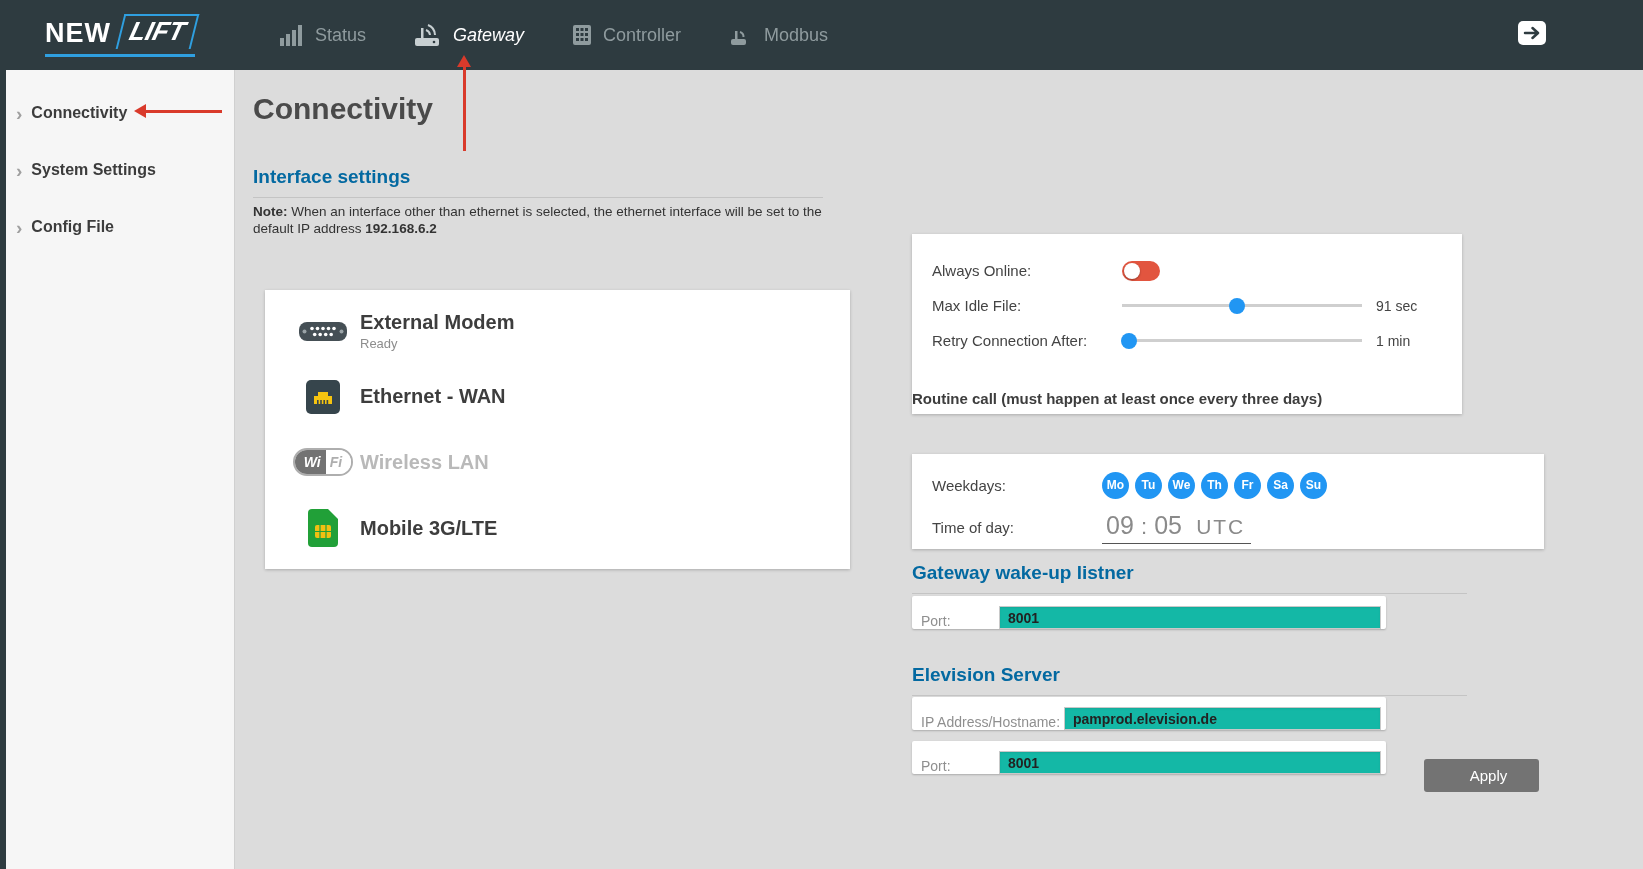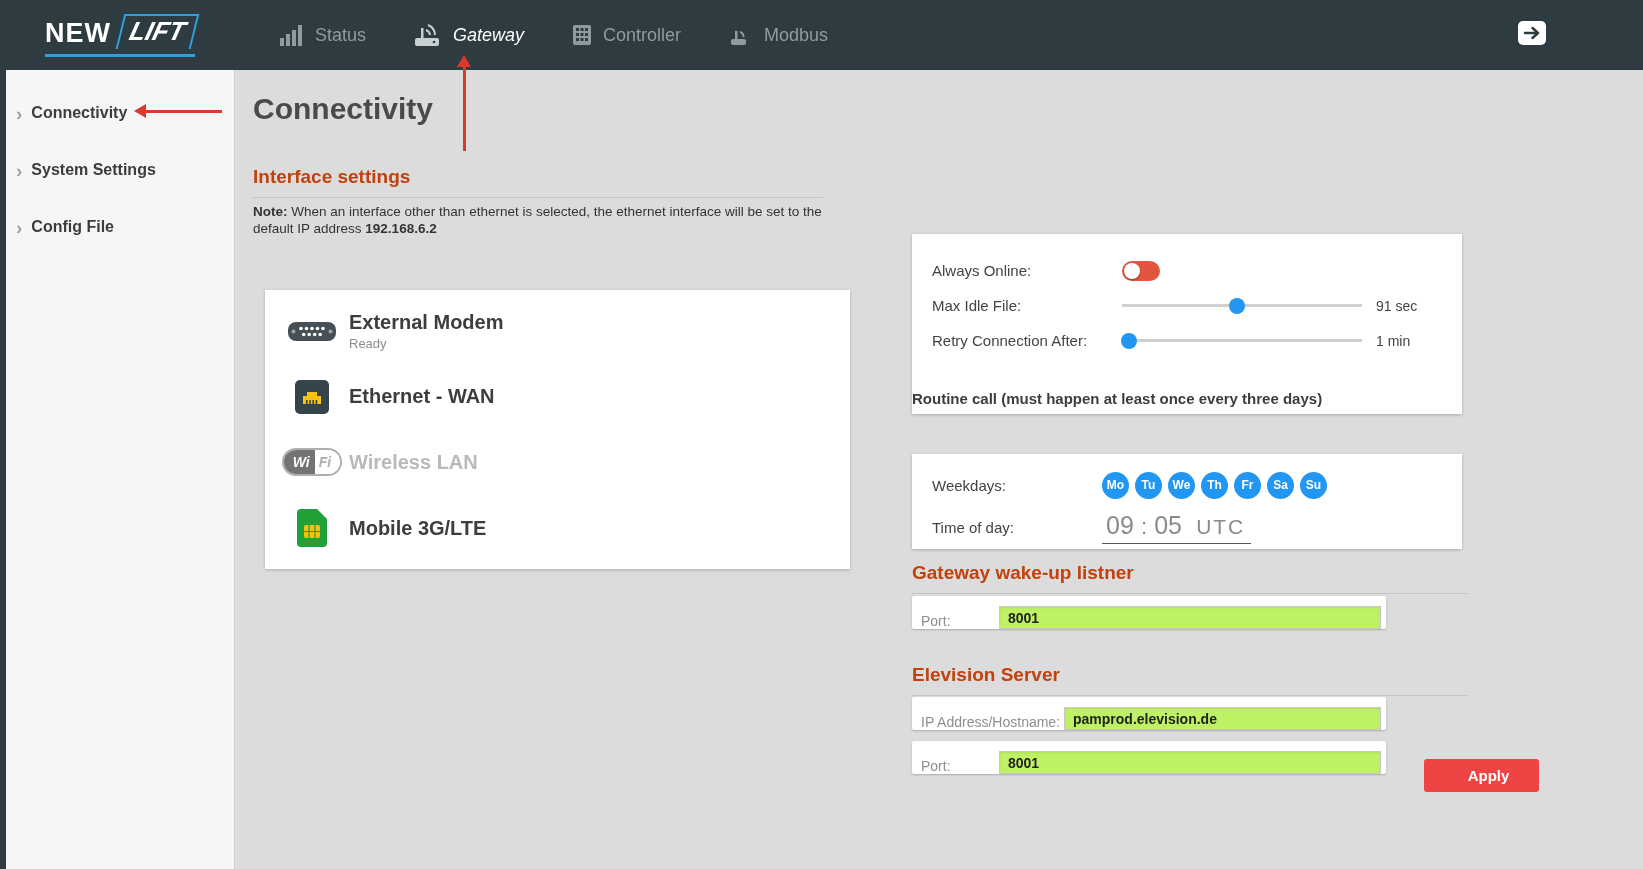--- a/index.html
+++ b/index.html
@@ -21,27 +21,27 @@
   
   .side-strip { position: absolute; left: 0; top: 70px; width: 6px; bottom: 0; background: #2e3b40; }
   .sidebar { position: absolute; left: 6px; top: 70px; width: 229px; bottom: 0; background: #f6f6f6; box-shadow: inset -1px 0 0 #d0d0d0; padding-top: 26px; }
   .side-item { display: flex; align-items: center; height: 34px; margin-bottom: 23px; padding-left: 10px; cursor: pointer; }
   .chev { color: #a0a0a0; font-size: 19px; font-weight: bold; margin-right: 9px; line-height: 1; }
   .side-label { color: #3c3c3c; font-size: 16px; font-weight: bold; }
 
   
   .main { position: absolute; left: 235px; top: 70px; right: 0; bottom: 0; }
   .page-title { position: absolute; left: 18px; top: 22px; font-size: 30px; font-weight: bold; color: #4a4a4a; }
-  .section-h { font-size: 19px; font-weight: bold; color: #c2410c; padding-bottom: 9px; border-bottom: 1px solid #c4c4c4; }
+  .section-h { font-size: 19px; font-weight: bold; color: #0369a1; padding-bottom: 9px; border-bottom: 1px solid #c4c4c4; }
   .card { background: #fff; box-shadow: 0 1px 3px rgba(0,0,0,0.22); margin-top: 36px; }
 
   
   .iface-h { position: absolute; left: 18px; top: 96px; width: 570px; }
   .note { position: absolute; left: 18px; top: 133px; width: 580px; font-size: 13.5px; color: #333; line-height: 17px; }
-  .iface-card { position: absolute; left: 30px; top: 184px; width: 585px; height: 279px; display: flex; flex-direction: column; padding: 8px 0; }
+  .iface-card { position: absolute; left: 30px; top: 184px; width: 585px; height: 279px; display: flex; flex-direction: column; padding: 8px 11px; }
   .iface-row { flex: 1; display: flex; align-items: center; padding-left: 16px; cursor: pointer; }
   .iface-icon { width: 62px; display: flex; justify-content: center; align-items: center; }
   .iface-texts { margin-left: 6px; }
   .iface-label { font-size: 20px; font-weight: bold; color: #3d3d3d; }
   .iface-label.disabled { color: #b9b9b9; }
   .iface-status { font-size: 13px; color: #8d8d8d; margin-top: 2px; }
   .wifi-pill { display: inline-flex; border: 2px solid #aeaeae; border-radius: 14px; overflow: hidden; font-weight: bold; font-size: 14px; font-style: italic; }
   .wifi-left { background: #737373; color: #fff; padding: 4px 5px 4px 9px; }
   .wifi-right { background: #fff; color: #aeaeae; padding: 4px 9px 4px 4px; }
 
@@ -51,42 +51,42 @@
   .t-row { display: flex; align-items: center; height: 35px; }
   .t-label { flex: 0 0 190px; font-size: 15px; color: #444; }
   .toggle { width: 38px; height: 20px; border-radius: 10px; background: #e2553f; position: relative; cursor: pointer; }
   .toggle-knob { position: absolute; left: 2px; top: 2px; width: 16px; height: 16px; border-radius: 50%; background: #fff; box-shadow: 0 1px 2px rgba(0,0,0,0.35); }
   .slider { position: relative; width: 240px; height: 17px; cursor: pointer; }
   .slider-track { position: absolute; left: 0; right: 0; top: 7px; height: 3px; background: #cfcfcf; }
   .slider-knob { position: absolute; top: 50%; width: 16px; height: 16px; border-radius: 50%; background: #2196f3; transform: translate(-50%,-50%); cursor: pointer; }
   .t-value { margin-left: 14px; font-size: 14px; color: #444; }
 
   .routine-h { position: absolute; left: 677px; top: 320px; width: 555px; font-size: 15px; font-weight: bold; color: #3d3d3d; }
-  .routine-card { position: absolute; left: 677px; top: 348px; width: 550px; height: 95px; padding: 14px 20px; }
+  .routine-card { position: absolute; left: 677px; top: 348px; width: 632px; height: 95px; padding: 14px 20px; }
   .r-row { display: flex; align-items: center; height: 34px; }
   .r-row + .r-row { margin-top: 5px; height: 40px; }
   .r-label { flex: 0 0 170px; font-size: 15px; color: #444; }
   .wd-group { display: flex; }
   .wd { width: 27px; height: 27px; border-radius: 50%; background: #2196f3; color: #fff; font-size: 12px; font-weight: bold; display: flex; align-items: center; justify-content: center; margin-right: 6px; cursor: pointer; }
   .time-group { display: flex; align-items: baseline; border-bottom: 1px solid #555; padding: 0 6px 3px 0; color: #8a8a8a; }
   .time-input { width: 36px; border: none; background: transparent; font-size: 25px; color: #8a8a8a; text-align: center; font-family: inherit; padding: 0; }
   .time-colon { font-size: 22px; margin: 0 3px; }
   .time-tz { font-size: 21px; letter-spacing: 2px; margin-left: 10px; }
 
   .wake-h { position: absolute; left: 677px; top: 492px; width: 555px; }
   .elev-h { position: absolute; left: 677px; top: 594px; width: 555px; }
   .field-row { position: absolute; left: 677px; width: 474px; height: 33px; background: #fff; box-shadow: 0 1px 2px rgba(0,0,0,0.22); display: flex; align-items: flex-end; border-radius: 2px; }
   .f-label { color: #8f8f8f; font-size: 14px; padding-left: 9px; }
   .f-label.port { flex: 0 0 87px; }
   .f-label.host { flex: 0 0 152px; }
-  .f-input { flex: 1; height: 23px; border: 1px solid #c9c9c9; background: #bef264; margin-right: 5px; font-size: 14px; font-weight: bold; color: #222; padding: 0 0 0 8px; font-family: inherit; box-shadow: inset 0 1px 2px rgba(0,0,0,0.08); }
+  .f-input { flex: 1; height: 23px; border: 1px solid #c9c9c9; background: #14b8a6; margin-right: 5px; font-size: 14px; font-weight: bold; color: #222; padding: 0 0 0 8px; font-family: inherit; box-shadow: inset 0 1px 2px rgba(0,0,0,0.08); }
   .row-wake-port { top: 526px; }
   .row-elev-host { top: 627px; }
   .row-elev-port { top: 671px; }
-  .apply-btn { position: absolute; left: 1189px; top: 689px; width: 115px; height: 33px; background: #ef4444; color: #fff; font-size: 15px; font-weight: bold; border: none; border-radius: 3px; cursor: pointer; font-family: inherit; padding-left: 14px; }
+  .apply-btn { position: absolute; left: 1189px; top: 689px; width: 115px; height: 33px; background: #737373; color: #fff; font-size: 15px; font-weight: normal; border: none; border-radius: 3px; cursor: pointer; font-family: inherit; padding-left: 14px; }
 
   
   .arrow-v { position: absolute; left: 457px; top: 55px; width: 14px; height: 96px; z-index: 20; display: flex; flex-direction: column; align-items: center; }
   .arrow-v .head { width: 0; height: 0; border-left: 7px solid transparent; border-right: 7px solid transparent; border-bottom: 12px solid #d93a2b; }
   .arrow-v .shaft { width: 3px; flex: 1; background: #d93a2b; }
   .arrow-h { position: absolute; left: 134px; top: 104px; width: 88px; height: 14px; z-index: 20; display: flex; align-items: center; }
   .arrow-h .head { width: 0; height: 0; border-top: 7px solid transparent; border-bottom: 7px solid transparent; border-right: 12px solid #d93a2b; }
   .arrow-h .shaft { height: 3px; flex: 1; background: #d93a2b; }
 </style>
 </head>

